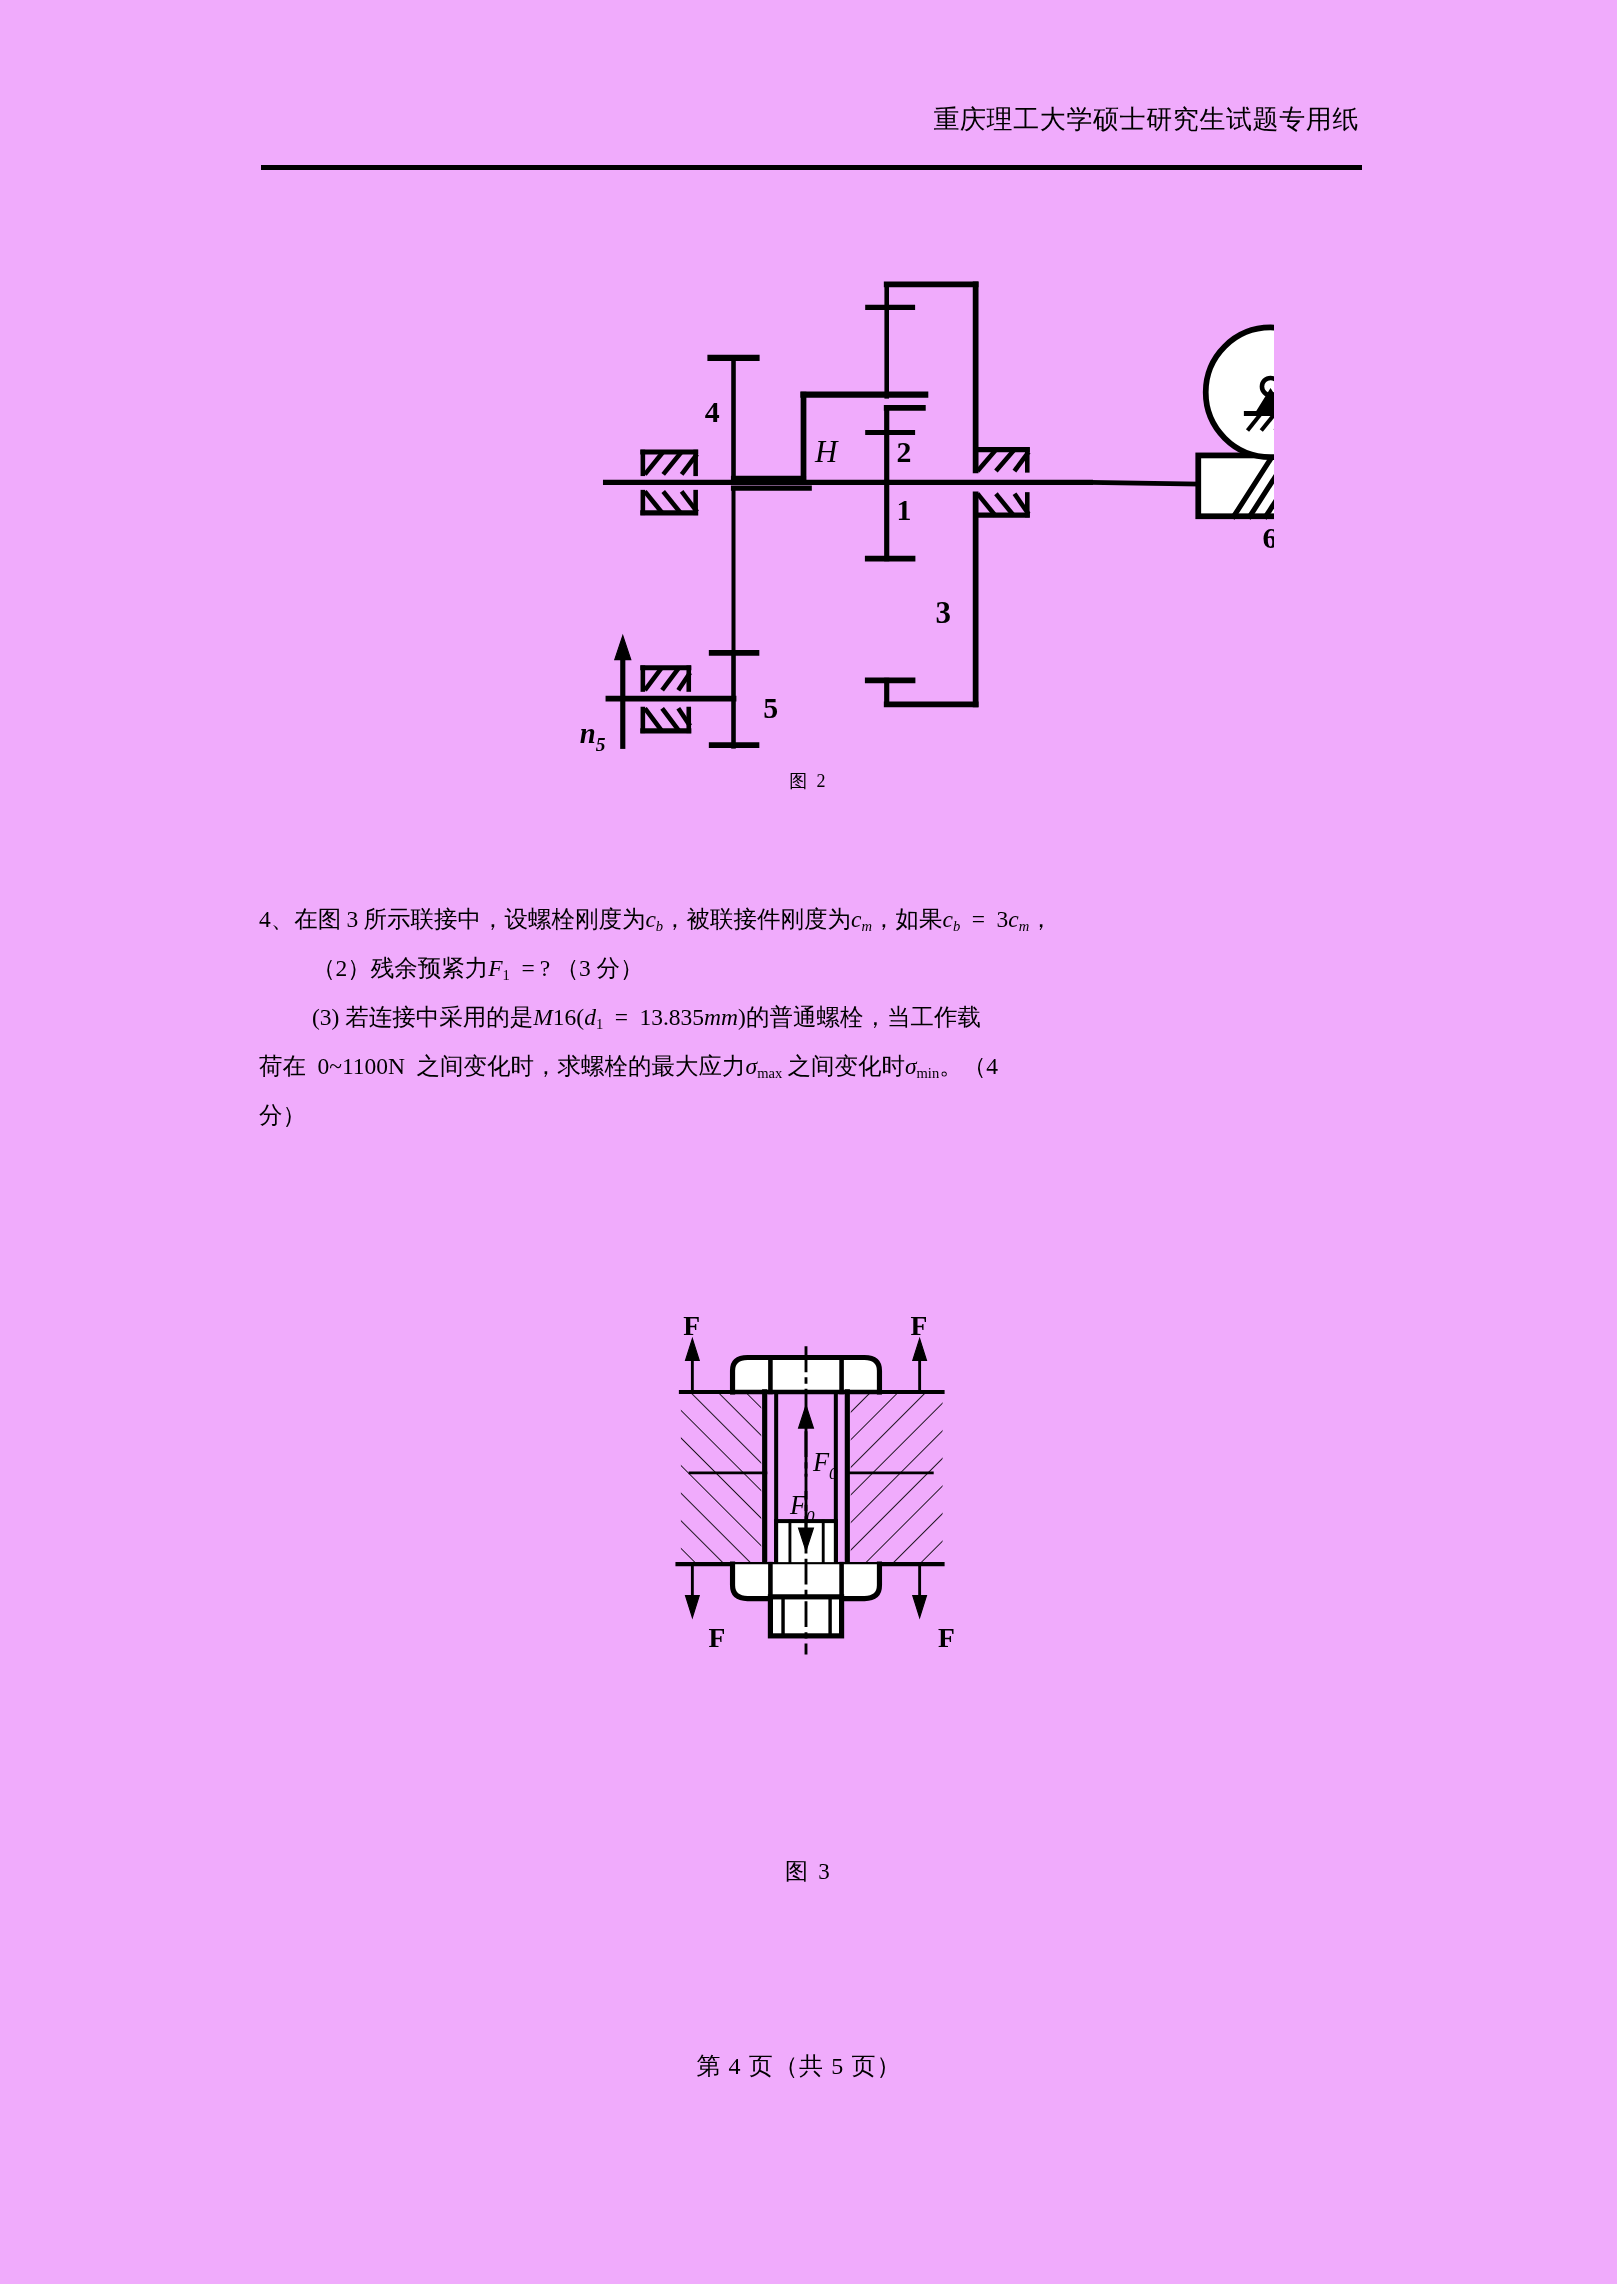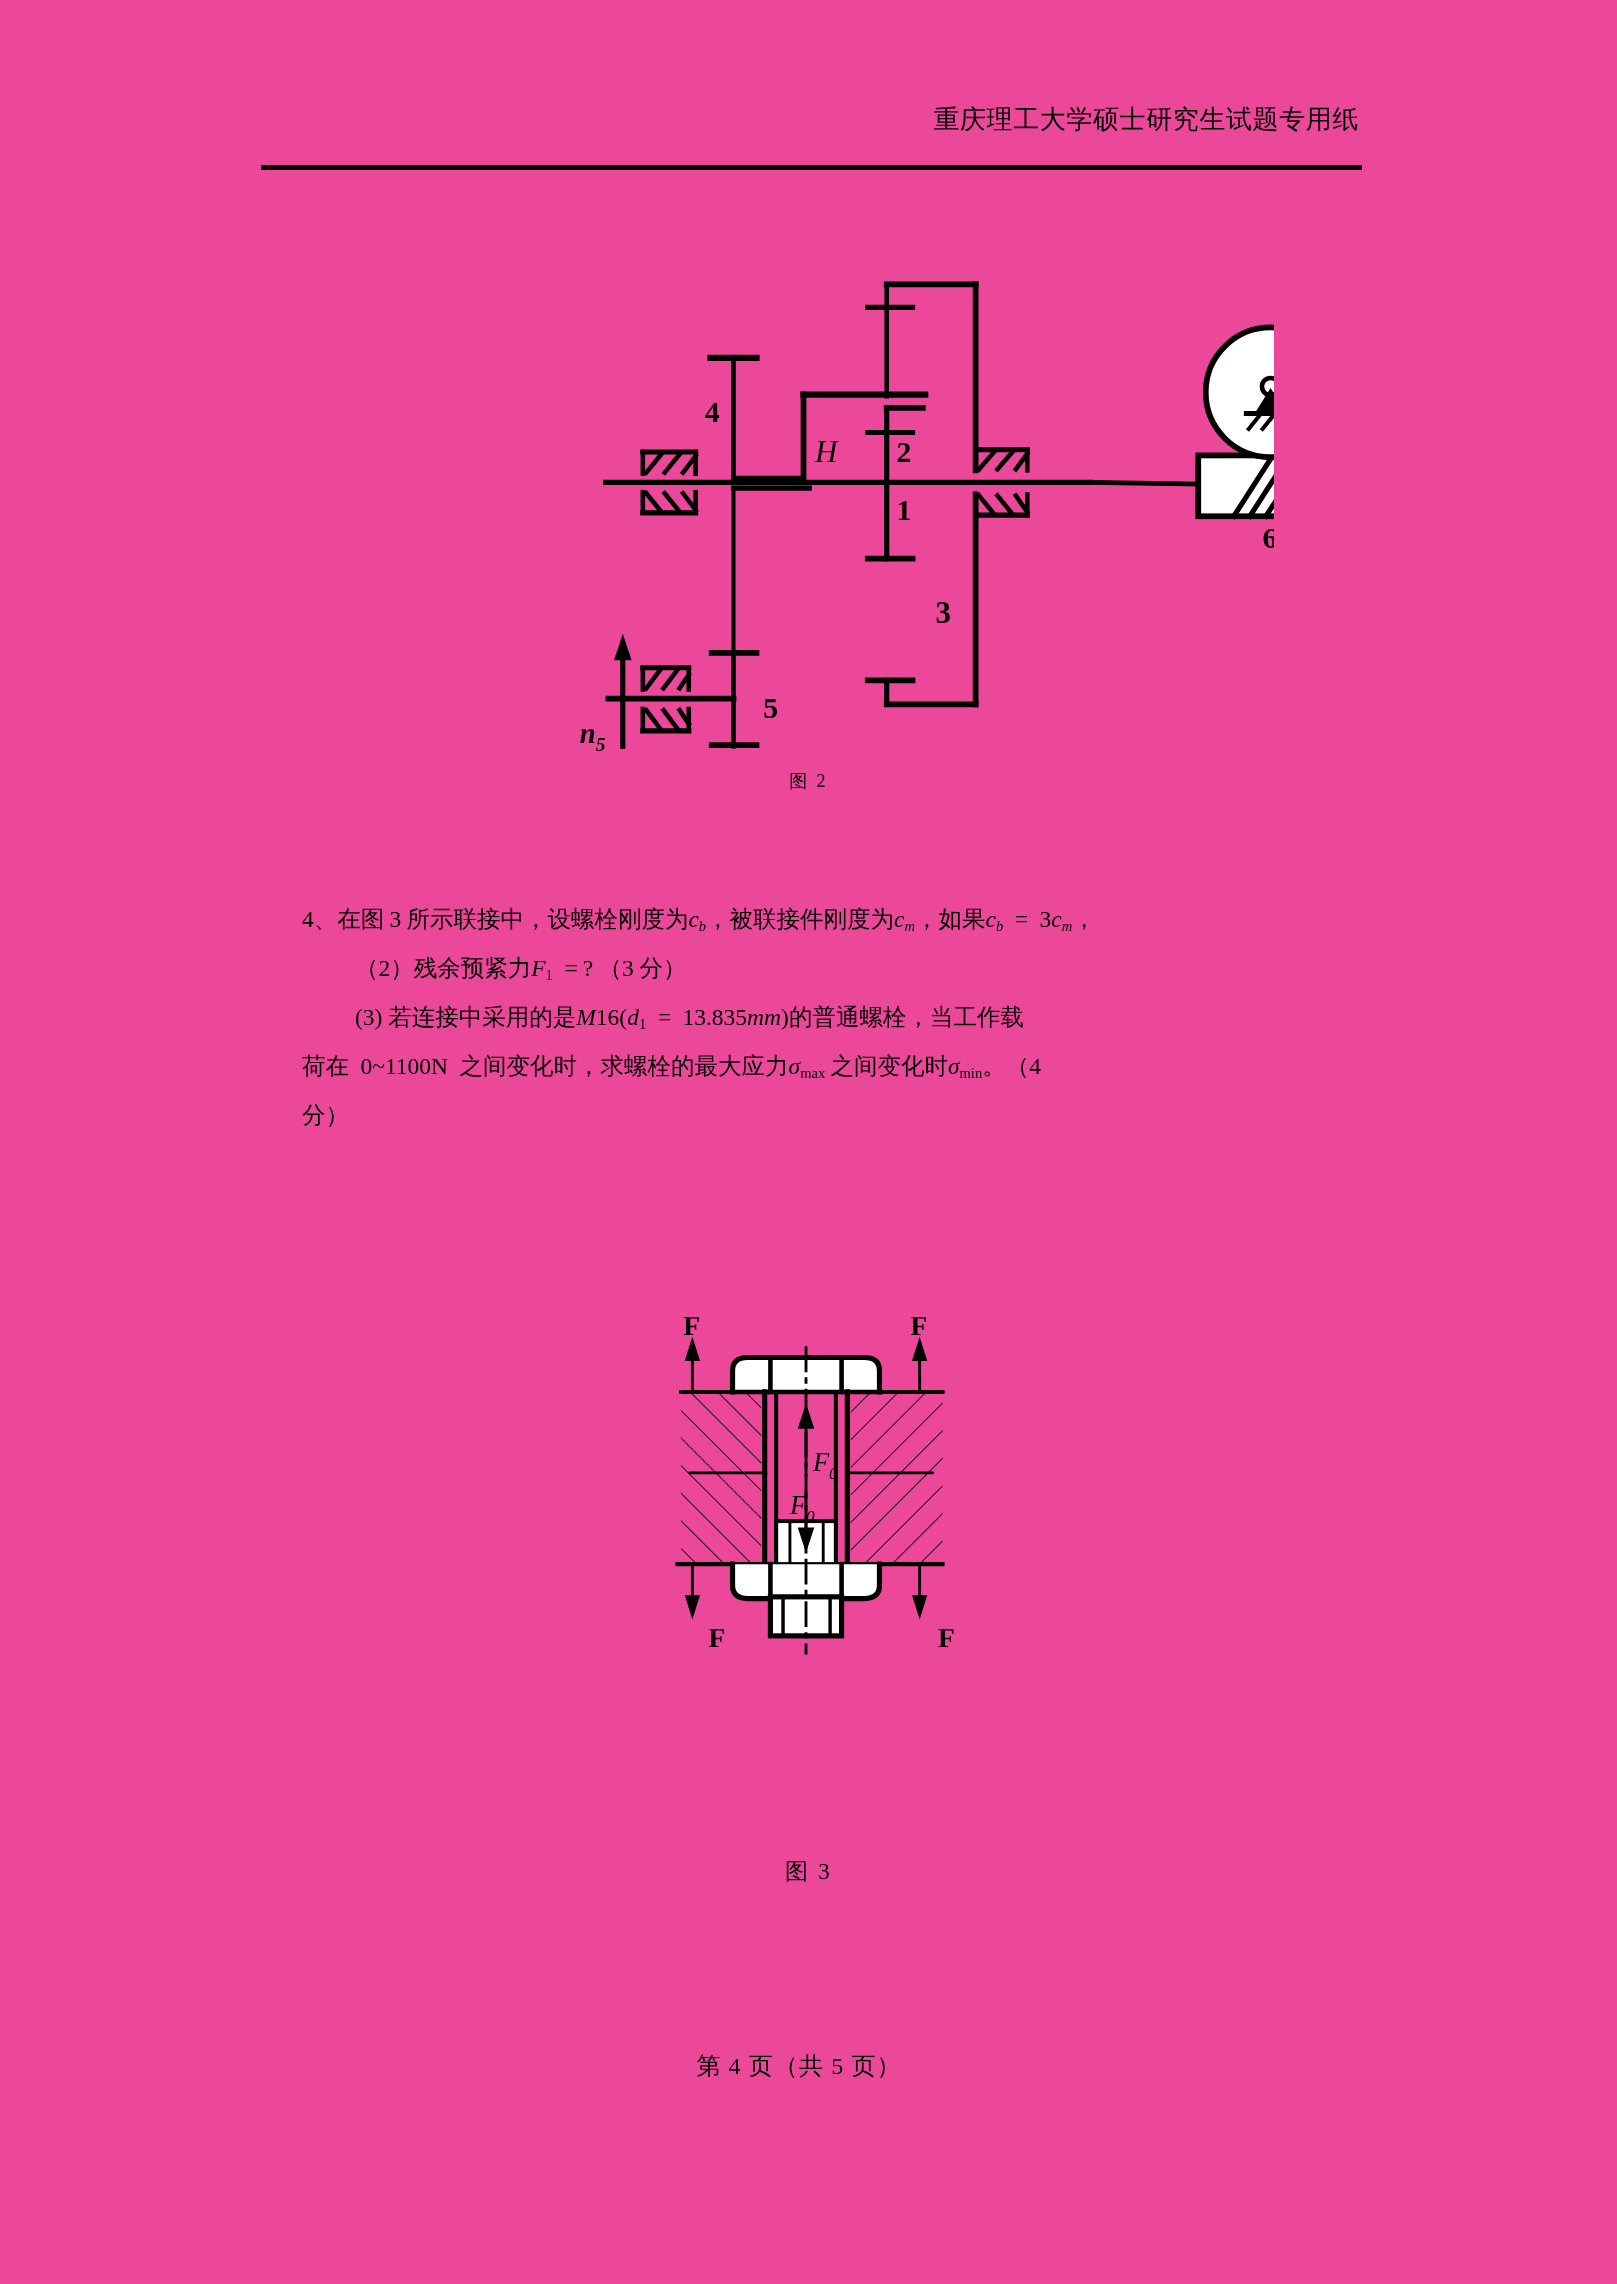--- a/index.html
+++ b/index.html
@@ -8,21 +8,21 @@
     background: #ffffff;
   }
   body {
     font-family: "Liberation Serif", "DejaVu Serif", serif;
     color: #000000;
   }
   #page {
     position: relative;
     width: 1617px;
     height: 2284px;
-    background: #ec4899;
+    background: #f0abfc;
     overflow: hidden;
   }
 
   
   #header-band {
     position: absolute;
     left: 0;
     top: 103px;
     width: 1617px;
     height: 75px;
@@ -69,21 +69,20 @@
     position: absolute;
     left: 259px;
     top: 895px;
     width: 1108px;
     font-size: 23.5px;
     line-height: 49px;
   }
   .qline {
     white-space: nowrap;
     height: 49px;
-    margin-left: 43px;
   }
   .indent1 { padding-left: 53px; }
   .mi { font-style: italic; font-family: "Liberation Serif", "DejaVu Serif", serif; }
   sub {
     font-size: 0.62em;
     vertical-align: -0.30em;
     font-style: italic;
   }
   sub.rm { font-style: normal; }
   .sp { display: inline-block; width: 5.2px; }

